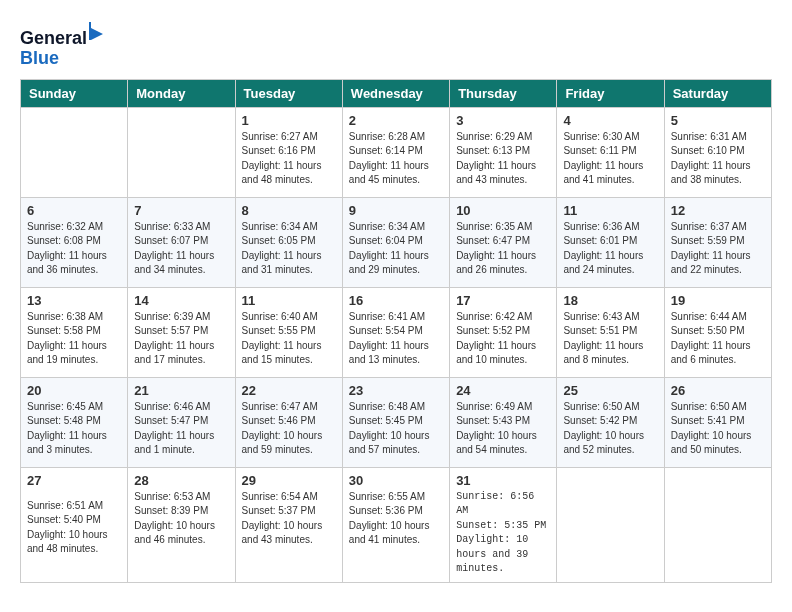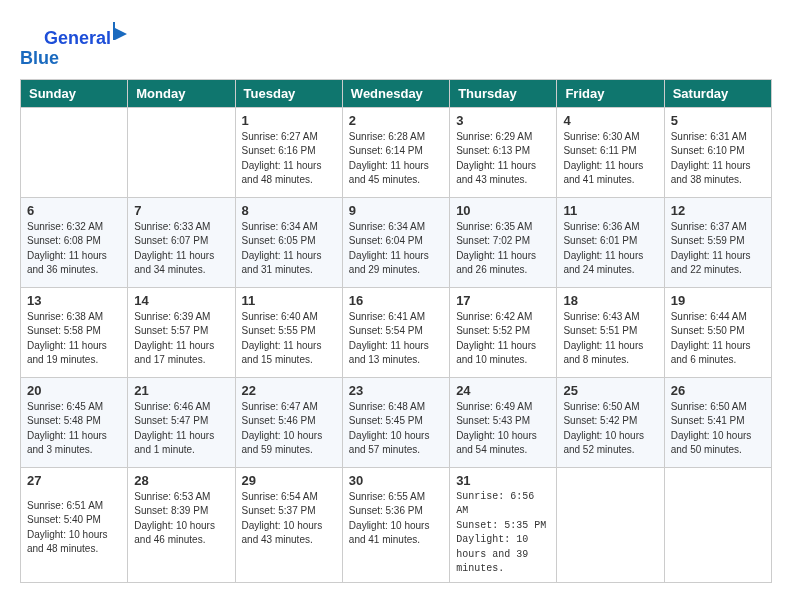--- a/index.html
+++ b/index.html
@@ -18,21 +18,21 @@
     }
     .logo {
       display: flex;
       align-items: center;
     }
     .logo-text {
       font-size: 18px;
       font-weight: bold;
       line-height: 1.1;
     }
-    .logo-general { color: #1d4ed8; margin-left: 24px; }
+    .logo-general { color: #0f172a; }
     .logo-blue { color: #1a6abf; }
     .logo-icon {
       width: 24px;
       height: 24px;
       margin-left: 2px;
     }
     .title-block {
       text-align: right;
     }
     .month-title {
@@ -178,21 +178,21 @@
         </td>
         <td>
           <span class="day-number">9</span>
           <div class="day-info" style="white-space: pre-line;">Sunrise: 6:34 AM
 Sunset: 6:04 PM
 Daylight: 11 hours and 29 minutes.</div>
         </td>
         <td>
           <span class="day-number">10</span>
           <div class="day-info" style="white-space: pre-line;">Sunrise: 6:35 AM
-Sunset: 7:02 PM
+Sunset: 6:47 PM
 Daylight: 11 hours and 26 minutes.</div>
         </td>
         <td>
           <span class="day-number">11</span>
           <div class="day-info" style="white-space: pre-line;">Sunrise: 6:36 AM
 Sunset: 6:01 PM
 Daylight: 11 hours and 24 minutes.</div>
         </td>
         <td>
           <span class="day-number">12</span>

